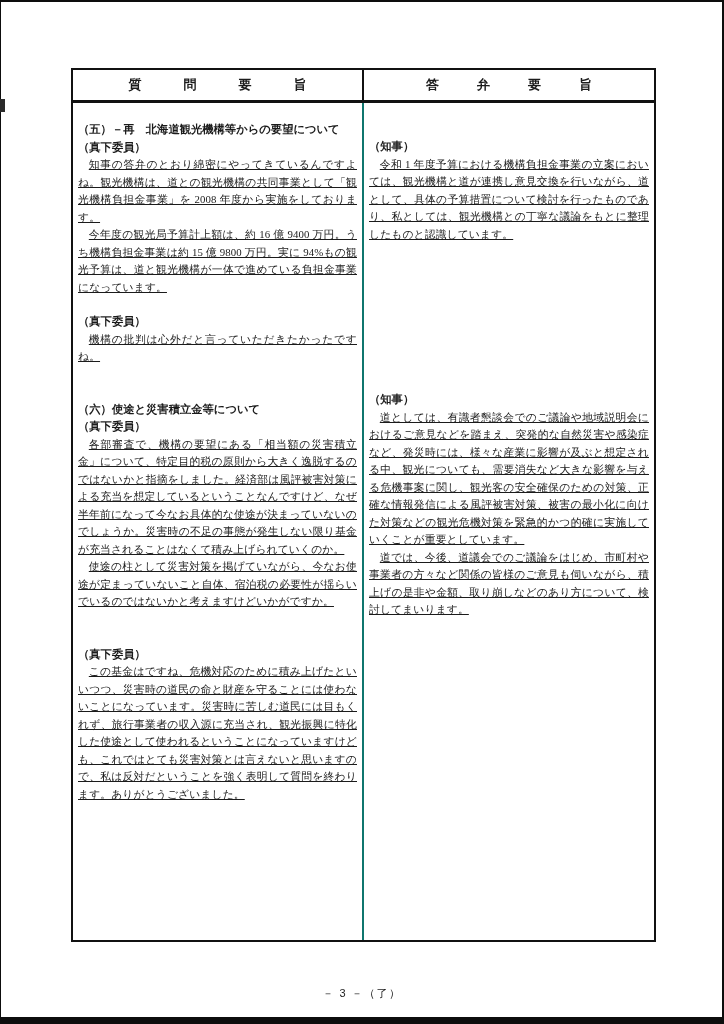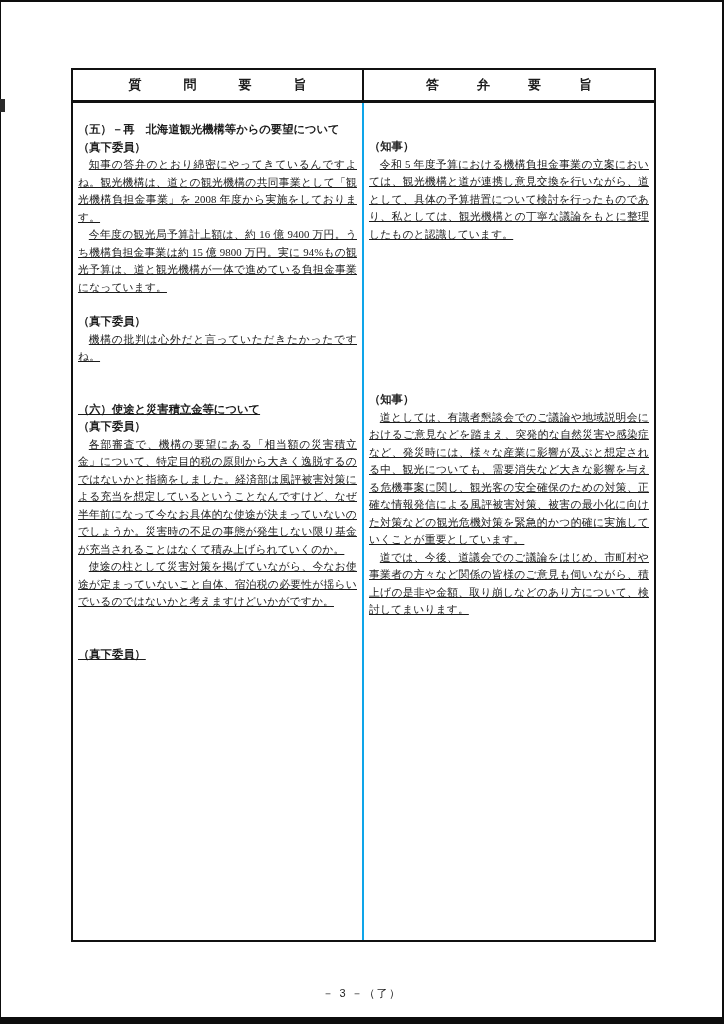--- a/index.html
+++ b/index.html
@@ -23,29 +23,29 @@
     display:flex; align-items:center; justify-content:center;
     font-family:"Liberation Sans", sans-serif; font-weight:bold; font-size:13px;
   }
   .th span { display:inline-block; }
   .th-left  { width:289px; gap:42px; box-sizing:border-box; }
   .th-right { flex:1; gap:38px; border-left:2px solid #111; }
 
   .tbody { flex:1; display:flex; min-height:0; }
   .cell { box-sizing:border-box; padding:18px 5px 4px 5px; font-size:10.8px; line-height:17.5px; }
   .cell-left  { width:289px; }
-  .cell-right { flex:1; border-left:2px solid #0ea5e9; }
+  .cell-right { flex:1; border-left:2px solid #0f766e; }
 
   .h, .sp {
     font-family:"Liberation Sans", sans-serif; font-weight:bold;
     font-size:11.3px; line-height:17.5px;
   }
   .p { margin:0; text-indent:1em; text-align:justify; letter-spacing:0.1px;text-decoration:underline; }
   .mt1 { margin-top:17px; }
-  .mt2 { margin-top:35px;text-decoration:underline; }
+  .mt2 { margin-top:35px; }
   .gap-big { margin-top:148px; }
 
   .footer {
     position:absolute; left:0; right:0; top:986px; text-align:center;
     font-size:11px; letter-spacing:1.5px; color:#222;
     font-family:Liberation Sans, sans-serif;
   }
 </style>
 </head>
 <body>
@@ -79,25 +79,26 @@
         <div class="sp">（真下委員）</div>
         <p class="p">知事の答弁のとおり綿密にやってきているんですよね。観光機構は、道との観光機構の共同事業として「観光機構負担金事業」を 2008 年度から実施をしております。</p>
         <p class="p">今年度の観光局予算計上額は、約 16 億 9400 万円。うち機構負担金事業は約 15 億 9800 万円。実に 94%もの観光予算は、道と観光機構が一体で進めている負担金事業になっています。</p>
         <div class="sp mt1">（真下委員）</div>
         <p class="p">機構の批判は心外だと言っていただきたかったですね。</p>
         <div class="h mt2">（六）使途と災害積立金等について</div>
         <div class="sp">（真下委員）</div>
         <p class="p">各部審査で、機構の要望にある「相当額の災害積立金」について、特定目的税の原則から大きく逸脱するのではないかと指摘をしました。経済部は風評被害対策による充当を想定しているということなんですけど、なぜ半年前になって今なお具体的な使途が決まっていないのでしょうか。災害時の不足の事態が発生しない限り基金が充当されることはなくて積み上げられていくのか。</p>
         <p class="p">使途の柱として災害対策を掲げていながら、今なお使途が定まっていないこと自体、宿泊税の必要性が揺らいでいるのではないかと考えますけどいかがですか。</p>
         <div class="sp mt2">（真下委員）</div>
+        <p class="p">この基金はですね、危機対応のために積み上げたといいつつ、災害時の道民の命と財産を守ることには使わないことになっています。災害時に苦しむ道民には目もくれず、旅行事業者の収入源に充当され、観光振興に特化した使途として使われるということになっていますけども、これではとても災害対策とは言えないと思いますので、私は反対だということを強く表明して質問を終わります。ありがとうございました。</p>
       </div>
 
       <div class="cell cell-right">
         <div class="sp mt1">（知事）</div>
-        <p class="p">令和 5 年度予算における機構負担金事業の立案においては、観光機構と道が連携し意見交換を行いながら、道として、具体の予算措置について検討を行ったものであり、私としては、観光機構との丁寧な議論をもとに整理したものと認識しています。</p>
+        <p class="p">令和 1 年度予算における機構負担金事業の立案においては、観光機構と道が連携し意見交換を行いながら、道として、具体の予算措置について検討を行ったものであり、私としては、観光機構との丁寧な議論をもとに整理したものと認識しています。</p>
         <div class="sp gap-big">（知事）</div>
         <p class="p">道としては、有識者懇談会でのご議論や地域説明会におけるご意見などを踏まえ、突発的な自然災害や感染症など、発災時には、様々な産業に影響が及ぶと想定される中、観光についても、需要消失など大きな影響を与える危機事案に関し、観光客の安全確保のための対策、正確な情報発信による風評被害対策、被害の最小化に向けた対策などの観光危機対策を緊急的かつ的確に実施していくことが重要としています。</p>
         <p class="p">道では、今後、道議会でのご議論をはじめ、市町村や事業者の方々など関係の皆様のご意見も伺いながら、積上げの是非や金額、取り崩しなどのあり方について、検討してまいります。</p>
       </div>
     </div>
   </div>
 
   <div class="footer">－ 3 －（了）</div>
 </div>
 

